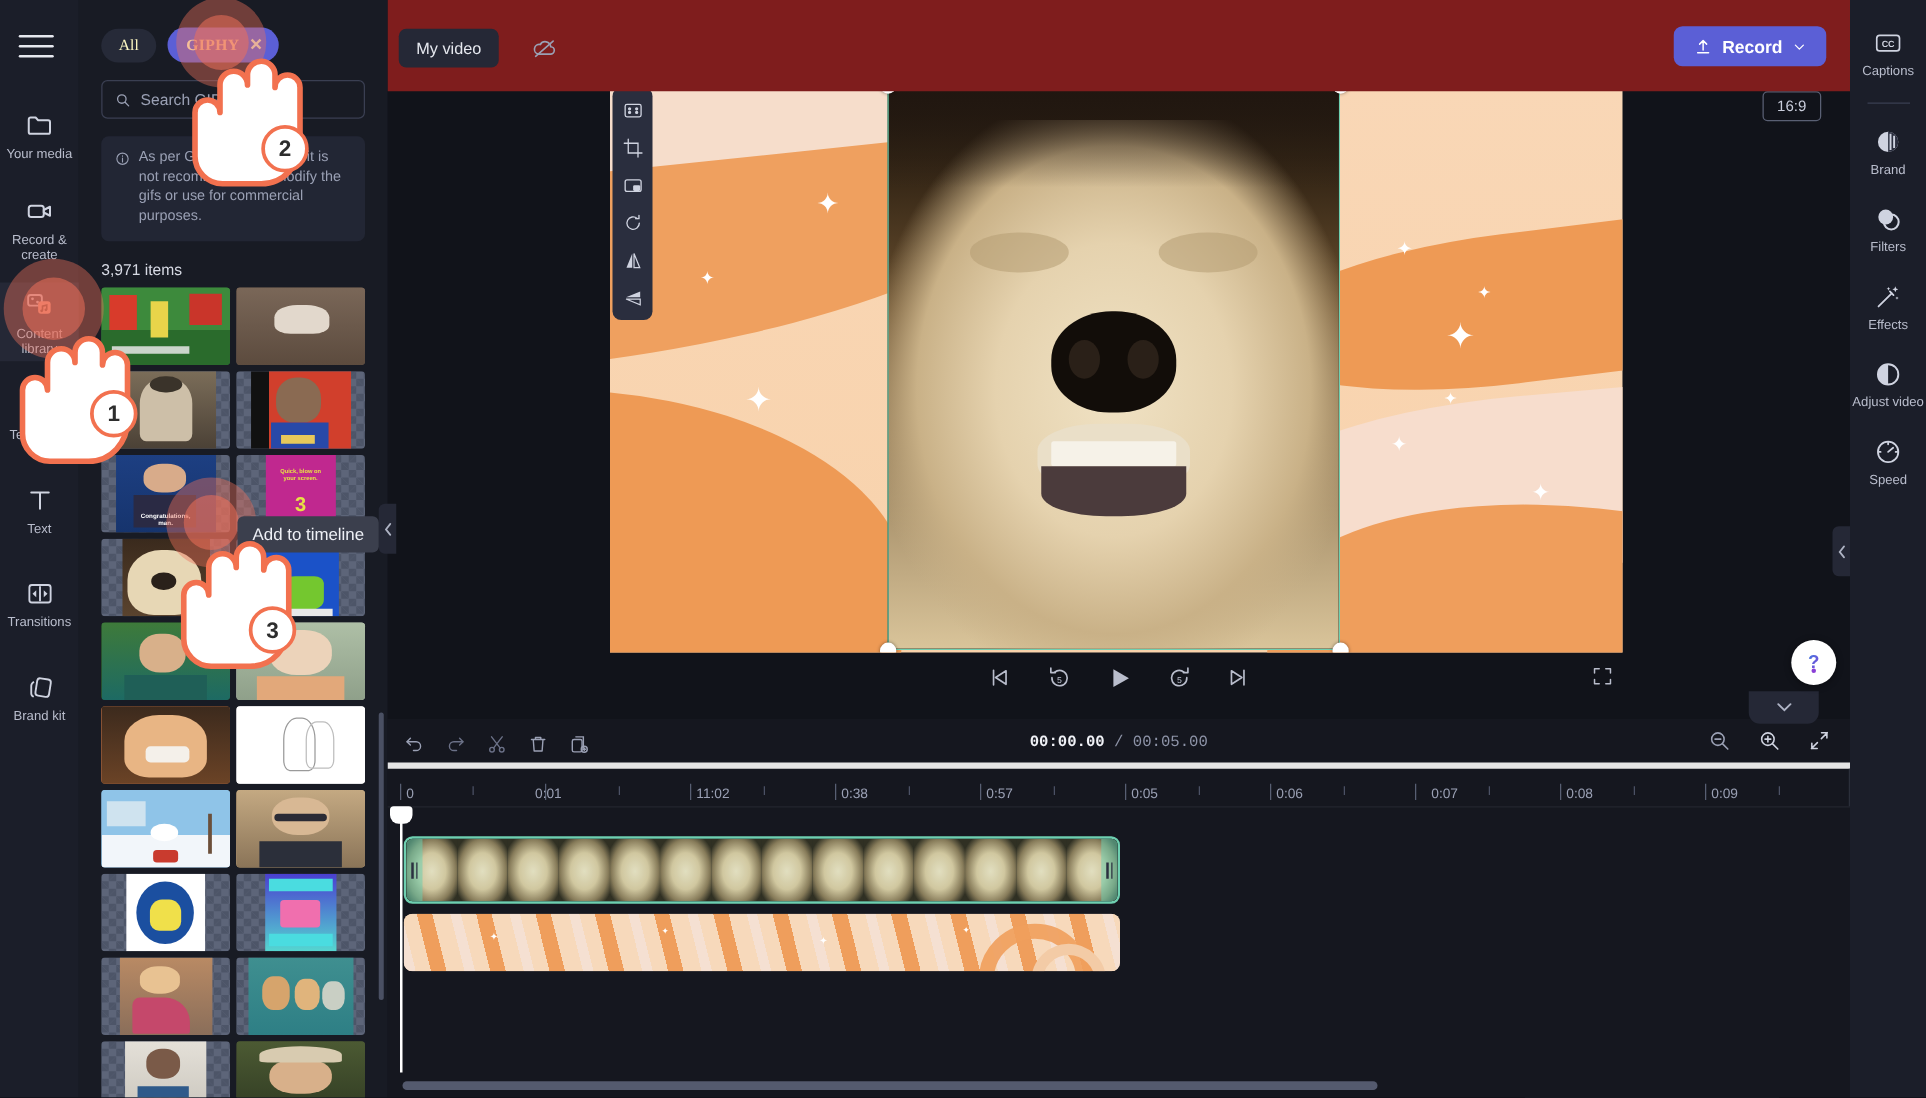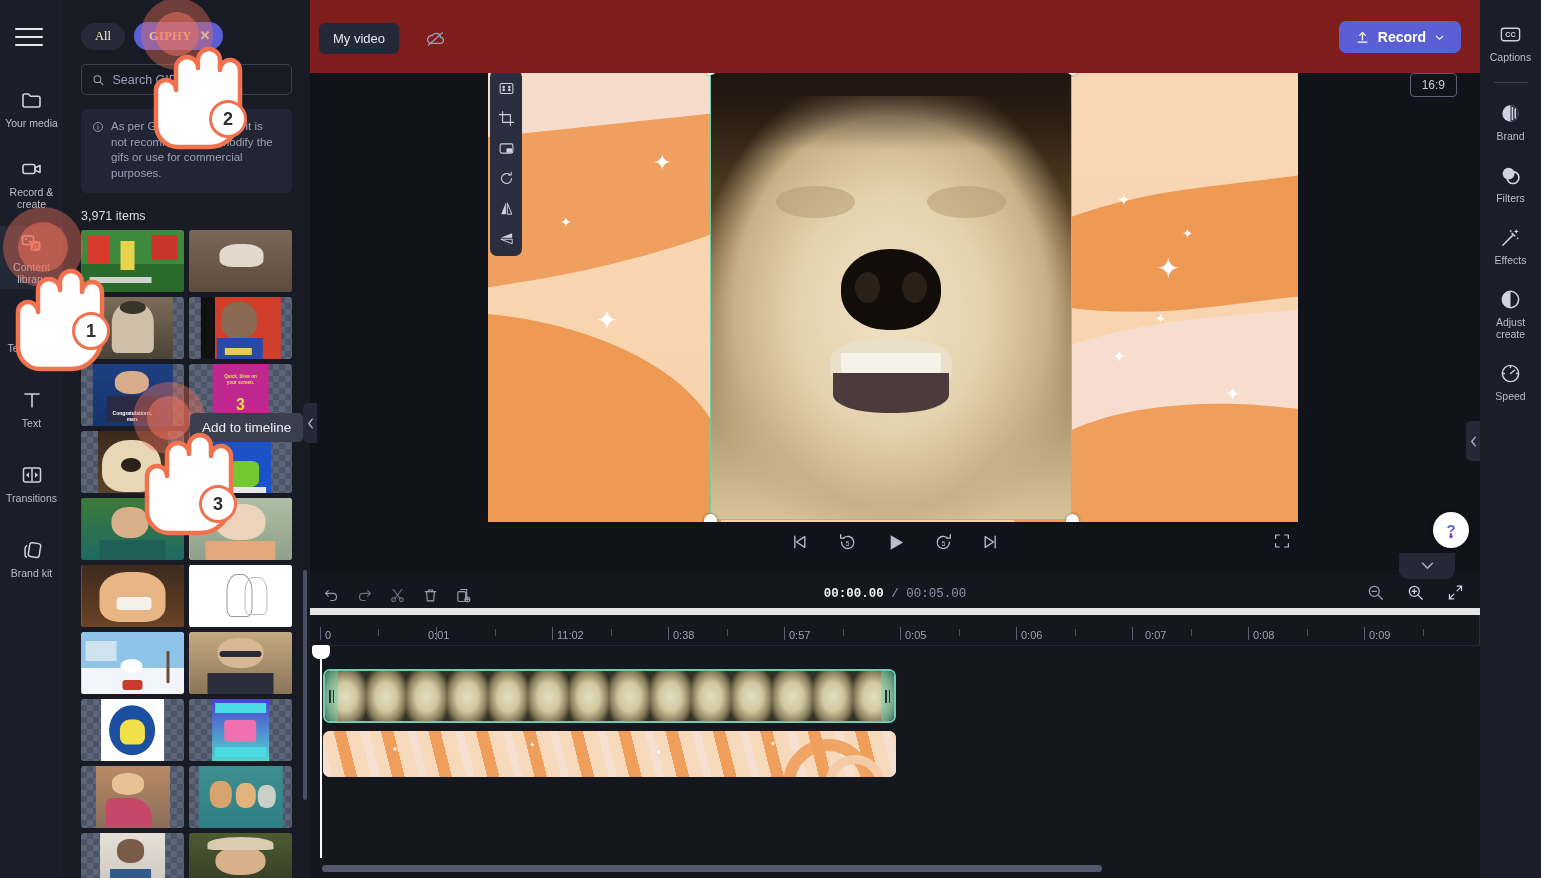--- a/index.html
+++ b/index.html
@@ -114,21 +114,21 @@
               display:flex; align-items:center; justify-content:center; cursor:pointer; z-index:7; box-shadow:0 1px 6px rgba(0,0,0,.4); }
   .collapse-tab { position:absolute; right:86px; top:553px; width:56px; height:26px; background:#252836;
                   border-radius:0 0 9px 9px; display:flex; align-items:center; justify-content:center; cursor:pointer; z-index:6; }
   .panel-collapse { position:absolute; left:303px; top:403px; width:14px; height:40px; background:#252836;
                     border-radius:5px 0 0 5px; display:flex; align-items:center; justify-content:center; cursor:pointer; z-index:7; }
   .stage-collapse { position:absolute; right:61px; top:421px; width:14px; height:40px; background:#252836;
                     border-radius:5px 0 0 5px; display:flex; align-items:center; justify-content:center; cursor:pointer; z-index:7; }
 
   
   .timeline { position:absolute; left:310px; top:575px; right:61px; bottom:0; background:#15171f; }
-  .tl-toolbar { position:relative; height:40px; border-bottom:7px solid #e5e5e5; }
+  .tl-toolbar { position:relative; height:40px; border-bottom:5px solid #e5e5e5; }
   .tl-tools { position:absolute; left:8px; top:7px; display:flex; gap:7px; }
   .tl-tools .tb { width:26px; height:26px; display:flex; align-items:center; justify-content:center; cursor:pointer; }
   .tl-time { position:absolute; left:50%; transform:translateX(-50%); top:12px; font-size:12.5px; font-family:"Liberation Mono", monospace; }
   .tl-time .cur { color:#f0f2f7; font-weight:700; }
   .tl-time .tot { color:#8e94a8; }
   .tl-zoom { position:absolute; right:12px; top:8px; display:flex; gap:18px; }
   .tl-zoom .zb { width:22px; height:22px; cursor:pointer; }
   .ruler { position:relative; height:31px; border-bottom:1px solid #23262f; }
   .rtick { position:absolute; top:12px; width:1px; height:13px; background:#585f73; }
   .rtick.minor { top:14px; height:7px; background:#4b5165; }
@@ -588,21 +588,21 @@
         <path d="M12.3 3.6l.45 1.15 1.15.45-1.15.45-.45 1.15-.45-1.15-1.15-.45 1.15-.45z" fill="#cfd3e0" stroke="none"></path>
         <path d="M19.4 11.6l.4 1 1 .4-1 .4-.4 1-.4-1-1-.4 1-.4z" fill="#cfd3e0" stroke="none"></path>
       </svg>
       <span class="lbl">Effects</span>
     </div>
     <div class="rrail-item">
       <svg width="23" height="23" viewBox="0 0 24 24">
         <circle cx="12" cy="12" r="8.5" fill="none" stroke="#cfd3e0" stroke-width="1.6"></circle>
         <path d="M12 3.5a8.5 8.5 0 0 0 0 17z" fill="#cfd3e0"></path>
       </svg>
-      <span class="lbl">Adjust create</span>
+      <span class="lbl">Adjust video</span>
     </div>
     <div class="rrail-item">
       <svg width="23" height="23" viewBox="0 0 24 24" fill="none" stroke="#cfd3e0" stroke-width="1.5">
         <circle cx="12" cy="12" r="8.5"></circle>
           <path d="M12 12l4.2-3.4" stroke-linecap="round"></path>
         <path d="M12 4.3v1.4M19.7 12h-1.4M4.3 12h1.4" stroke-linecap="round"></path>
       </svg>
       <span class="lbl">Speed</span>
     </div>
   </div>

